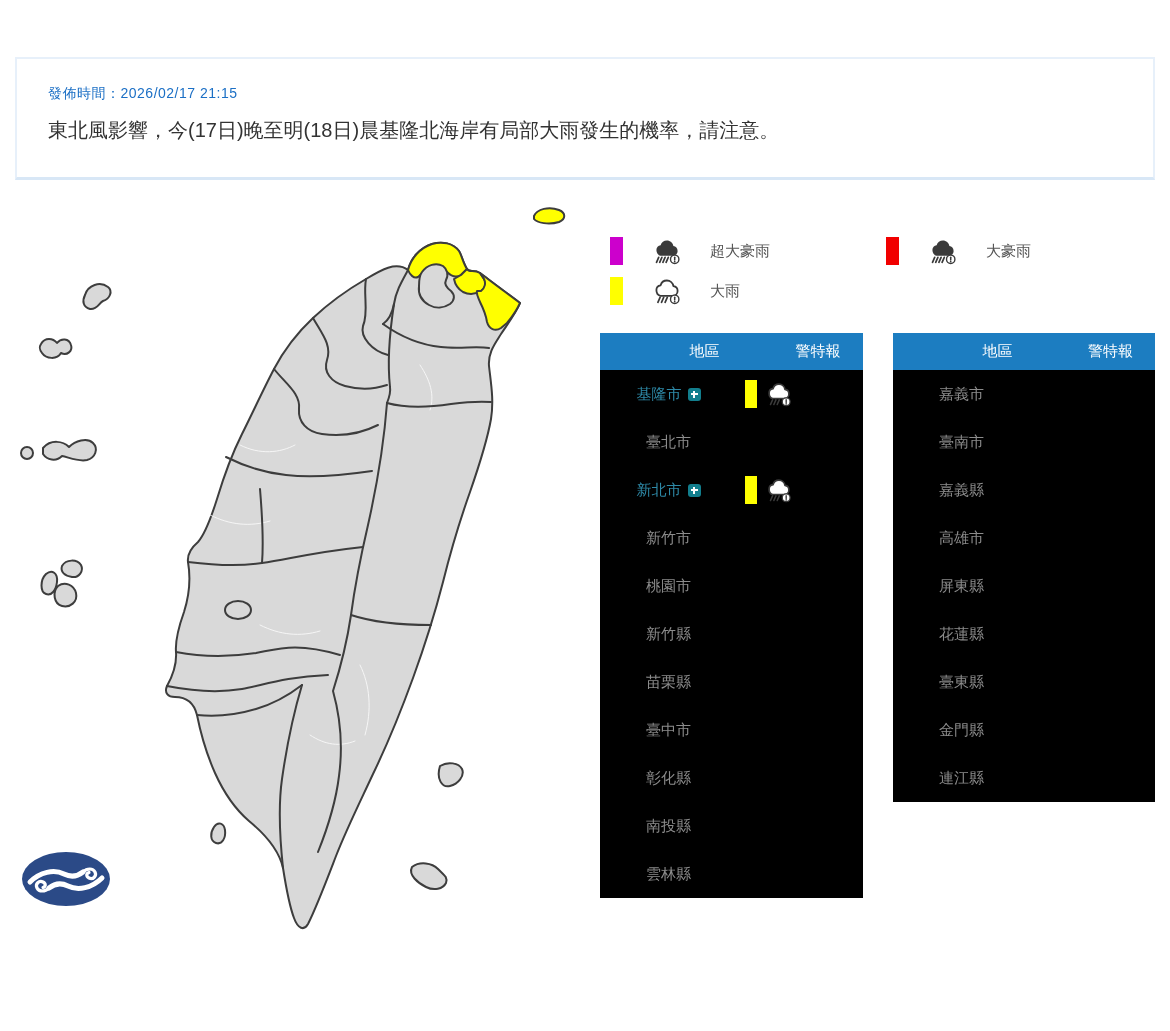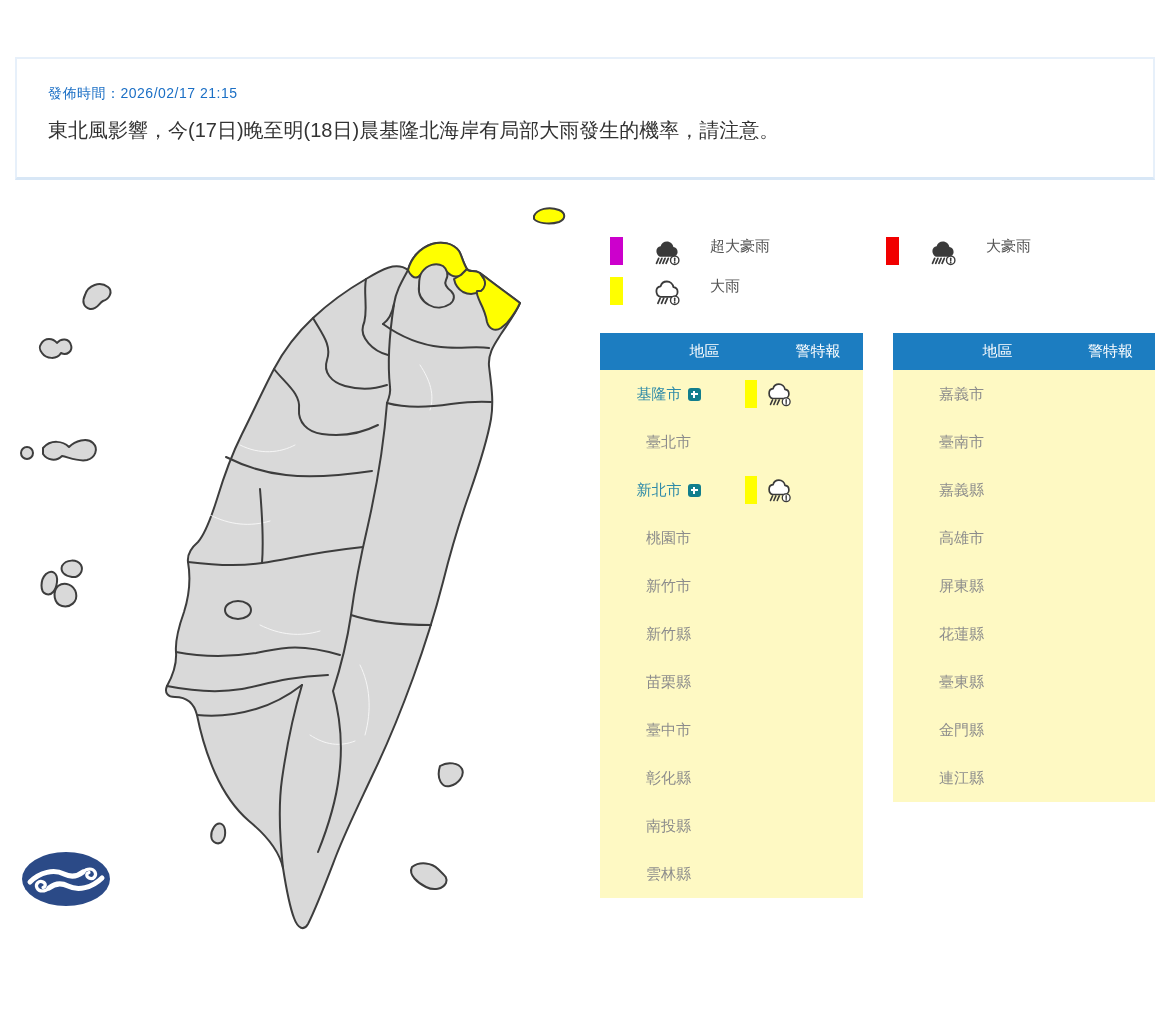--- a/index.html
+++ b/index.html
@@ -15,34 +15,34 @@
     border:2px solid #e7f0fa;border-bottom:3px solid #d8e7f6;
     padding:26px 31px 0 31px;
   }
   .publish-line{font-size:14px;color:#1b6fc5;letter-spacing:.5px;}
   .notice-desc{margin-top:14px;font-size:20px;color:#333;}
   
   .legend{
     position:absolute;left:610px;top:237px;
     display:grid;grid-template-columns:276px auto;row-gap:12px;
   }
-  .legend-item{display:flex;height:28px;gap:16px;}
+  .legend-item{display:flex;align-items:center;height:28px;gap:16px;}
   .legend-bar{width:13px;height:28px;margin-right:13px;flex:none;}
   .legend-icon{margin-right:12px;flex:none;display:flex;}
   .legend-label{font-size:15px;color:#555;}
   
   .warn-table{position:absolute;top:333px;}
   .table-left{left:600px;width:263px;}
   .table-right{left:893px;width:262px;}
   .t-head{display:flex;height:37px;background:#1c7dc1;color:#fff;
     font-size:15px;align-items:center;padding-left:36px;}
   .hc-region{width:137px;text-align:center;}
   .hc-warning{flex:1;text-align:center;}
-  .t-row{display:flex;height:48px;align-items:center;background:#fef9c3;}
-  .t-row.alt{background:#fef9c3;}
+  .t-row{display:flex;height:48px;align-items:center;background:#000000;}
+  .t-row.alt{background:#000000;}
   .rc-region{width:137px;display:flex;justify-content:center;align-items:center;
     font-size:15px;color:#8c8c8c;}
   .rc-region.active{color:#2e8aa8;}
   .rc-warning{flex:1;display:flex;align-items:center;padding-left:8px;gap:8px;}
   .warn-bar{width:12px;height:28px;flex:none;}
   .plus-icon{position:relative;width:13px;height:13px;margin-left:6px;
     background:#127e8d;border-radius:3px;flex:none;display:inline-block;}
   .plus-icon::before,.plus-icon::after{content:"";position:absolute;background:#fff;}
   .plus-icon::before{left:3px;top:5.6px;width:7px;height:1.8px;}
   .plus-icon::after{left:5.6px;top:3px;width:1.8px;height:7px;}
@@ -252,29 +252,29 @@
             <line x1="8.1" y1="21.3" x2="5.9" y2="26.3" stroke="#3a3a3a" stroke-width="1.7" stroke-linecap="round"></line>
             <line x1="11.700000000000001" y1="21.3" x2="9.5" y2="26.3" stroke="#3a3a3a" stroke-width="1.7" stroke-linecap="round"></line>
             <line x1="15.3" y1="21.3" x2="13.1" y2="26.3" stroke="#3a3a3a" stroke-width="1.7" stroke-linecap="round"></line>
     <circle cx="22.7" cy="23.3" r="4.2" fill="#ffffff" stroke="#3a3a3a" stroke-width="1.4"></circle>
     <line x1="22.7" y1="21.2" x2="22.7" y2="24.1" stroke="#3a3a3a" stroke-width="1.5" stroke-linecap="round"></line>
     <circle cx="22.7" cy="25.6" r="0.85" fill="#3a3a3a"></circle>
   </svg>
         </span>
       </span>
     </div>
+    <div class="t-row">
+      <span class="rc-region">
+        <span>新竹市</span>
+      </span>
+      <span class="rc-warning"></span>
+    </div>
     <div class="t-row alt">
       <span class="rc-region">
         <span>桃園市</span>
-      </span>
-      <span class="rc-warning"></span>
-    </div>
-    <div class="t-row">
-      <span class="rc-region">
-        <span>新竹市</span>
       </span>
       <span class="rc-warning"></span>
     </div>
     <div class="t-row alt">
       <span class="rc-region">
         <span>新竹縣</span>
       </span>
       <span class="rc-warning"></span>
     </div>
     <div class="t-row">

